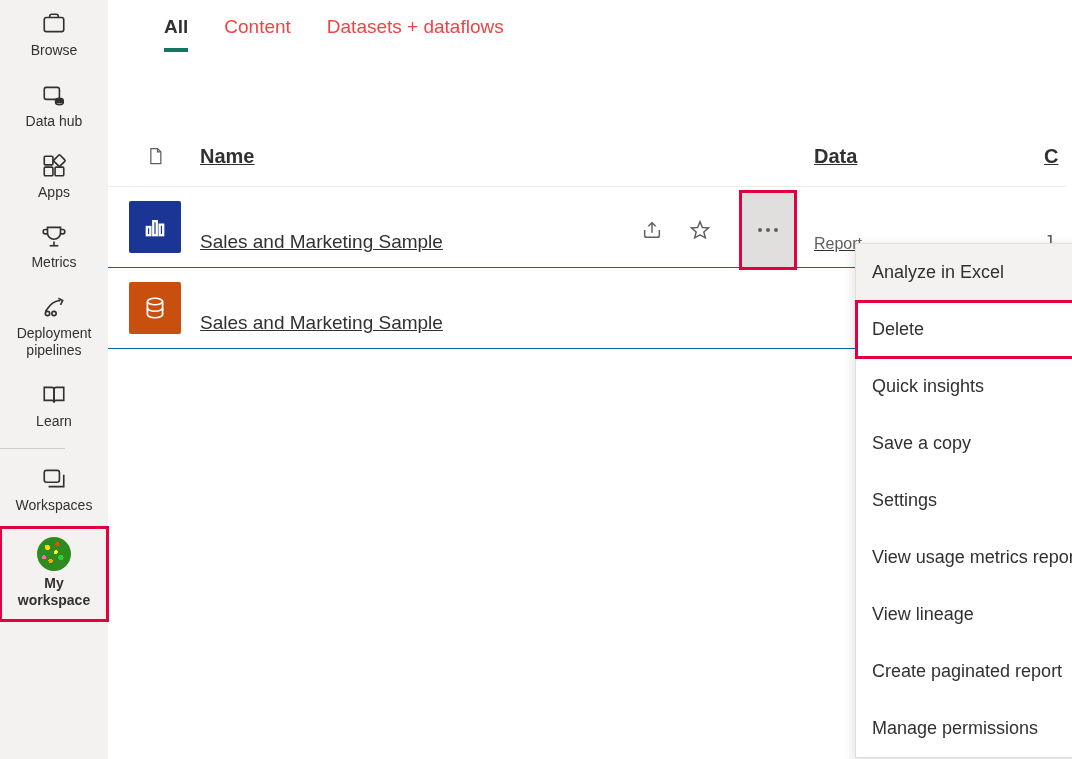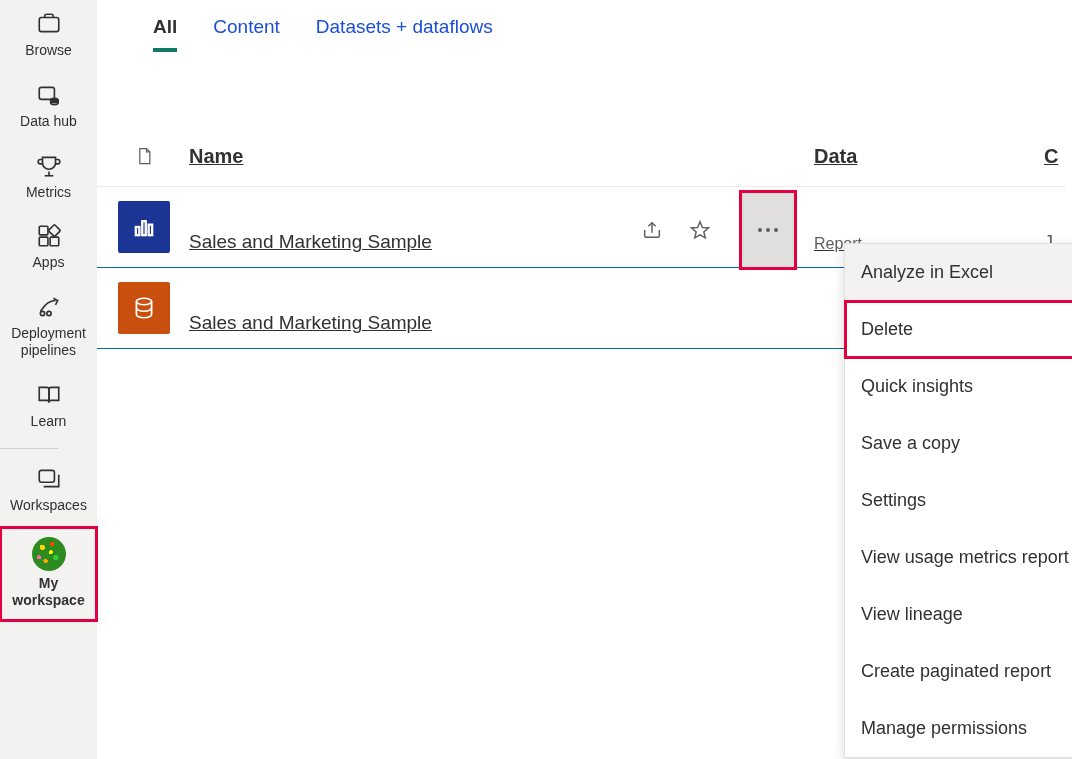--- a/index.html
+++ b/index.html
@@ -9,21 +9,21 @@
       color: #323130;
       overflow: hidden;
       width: 1072px;
       height: 759px;
     }
     .app {
       display: flex;
       height: 100%;
     }
     .sidebar {
-      width: 97px;
+      width: 108px;
       background: #f3f2f1;
       display: flex;
       flex-direction: column;
       padding-top: 0;
     }
     .sidebar-item {
       width: 100%;
       display: flex;
       flex-direction: column;
       align-items: center;
@@ -77,21 +77,21 @@
       gap: 39px;
     }
     .tabs {
       display: flex;
       gap: 36px;
       padding: 16px 36px 0 56px;
       border-bottom: 1px solid transparent;
     }
     .tab {
       font-size: 19px;
-      color: #1d4ed8;
+      color: #ef4444;
       padding-bottom: 14px;
       cursor: pointer;
       position: relative;
     }
     .tab.active {
       color: #323130;
       font-weight: 600;
     }
     .tab.active::after {
       content: "";
@@ -223,38 +223,38 @@
           <rect x="3" y="5" width="14" height="11" rx="2"></rect>
           <ellipse cx="17" cy="17" rx="3.5" ry="2" fill="#323130"></ellipse>
           <path d="M13.5 17v2c0 1.1 1.6 2 3.5 2s3.5-.9 3.5-2v-2" fill="none"></path>
         </svg>
       </span>
       <span class="label">Data hub</span>
     </div>
     <div class="sidebar-item">
       <span class="icon">
         <svg viewBox="0 0 24 24" width="26" height="26" fill="none" stroke="#323130" stroke-width="1.5">
+          <rect x="3" y="3" width="8" height="8" rx="1"></rect>
+          <rect x="3" y="13" width="8" height="8" rx="1"></rect>
+          <rect x="13" y="13" width="8" height="8" rx="1"></rect>
+          <rect x="13" y="3" width="8" height="8" rx="1" transform="rotate(45 17 7)"></rect>
+        </svg>
+      </span>
+      <span class="label">Apps</span>
+    </div>
+    <div class="sidebar-item">
+      <span class="icon">
+        <svg viewBox="0 0 24 24" width="26" height="26" fill="none" stroke="#323130" stroke-width="1.5">
           <path d="M8 21h8"></path>
           <path d="M12 17v4"></path>
           <path d="M6 4h12v5a6 6 0 0 1-12 0V4z"></path>
           <path d="M6 6H4a2 2 0 0 0 0 4h2M18 6h2a2 2 0 0 1 0 4h-2"></path>
         </svg>
       </span>
       <span class="label">Metrics</span>
-    </div>
-    <div class="sidebar-item">
-      <span class="icon">
-        <svg viewBox="0 0 24 24" width="26" height="26" fill="none" stroke="#323130" stroke-width="1.5">
-          <rect x="3" y="3" width="8" height="8" rx="1"></rect>
-          <rect x="3" y="13" width="8" height="8" rx="1"></rect>
-          <rect x="13" y="13" width="8" height="8" rx="1"></rect>
-          <rect x="13" y="3" width="8" height="8" rx="1" transform="rotate(45 17 7)"></rect>
-        </svg>
-      </span>
-      <span class="label">Apps</span>
     </div>
     <div class="sidebar-item">
       <span class="icon">
         <svg viewBox="0 0 24 24" width="26" height="26" fill="none" stroke="#323130" stroke-width="1.5">
           <path d="M4 16c3-3 6-10 14-10"></path>
           <path d="M16 4l4 2-2 4"></path>
           <circle cx="6" cy="18" r="2"></circle>
           <circle cx="12" cy="18" r="2"></circle>
         </svg>
       </span>

